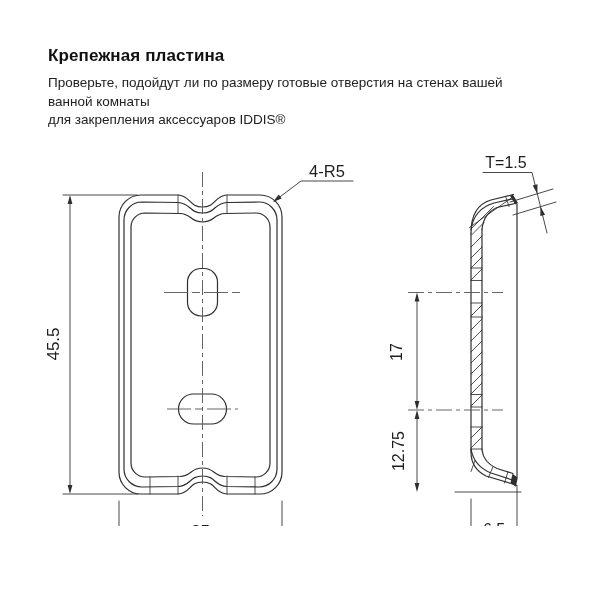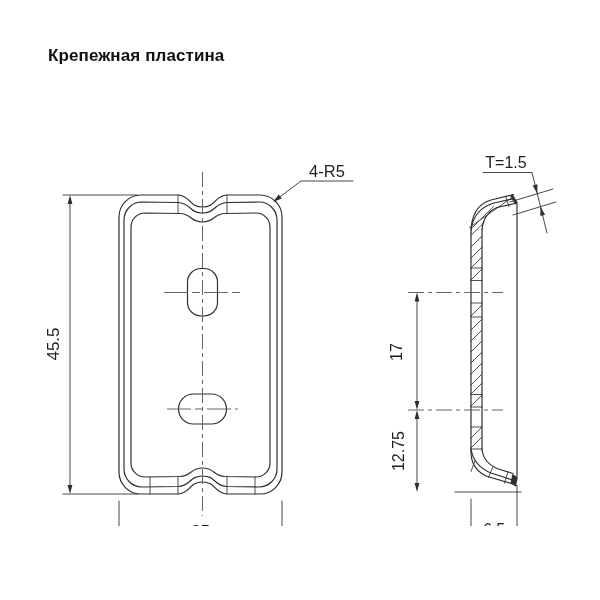--- a/index.html
+++ b/index.html
@@ -15,20 +15,22 @@
   .arr{fill:#2f2f2f;stroke:none;}
   .cl{fill:none;stroke:#555;stroke-width:0.9;}
 </style>
 </head>
 <body>
 
 <div id="page">
 
   <div class="hdr">
     <h1>Крепежная пластина</h1>
+    <p><span>Проверьте, подойдут ли по размеру готовые отверстия на стенах вашей ванной комнаты</span><br>
+    <span>для закрепления аксессуаров IDDIS®</span></p>
   </div>
 
   <svg width="600" height="600" viewBox="0 0 600 600">
 
     <g>
 
       <path class="ol" d="M 141,195 L 178,195 C 191,196 189,207 202.5,207 C 216,207 214,196 227,195
         L 260,195 A 22,22 0 0 1 282,217 L 282,472 A 22,22 0 0 1 260,494 L 227,494
         C 214,493 216,482 202.5,482 C 189,482 191,493 178,494 L 141,494
         A 22,22 0 0 1 119,472 L 119,217 A 22,22 0 0 1 141,195 Z"></path>

